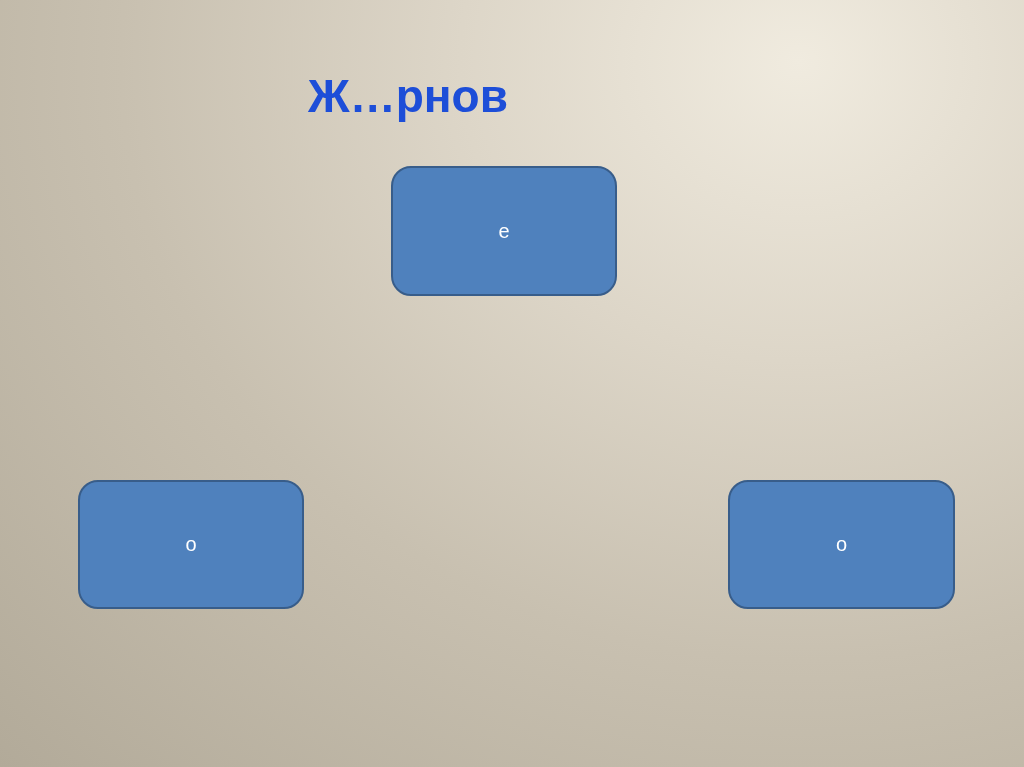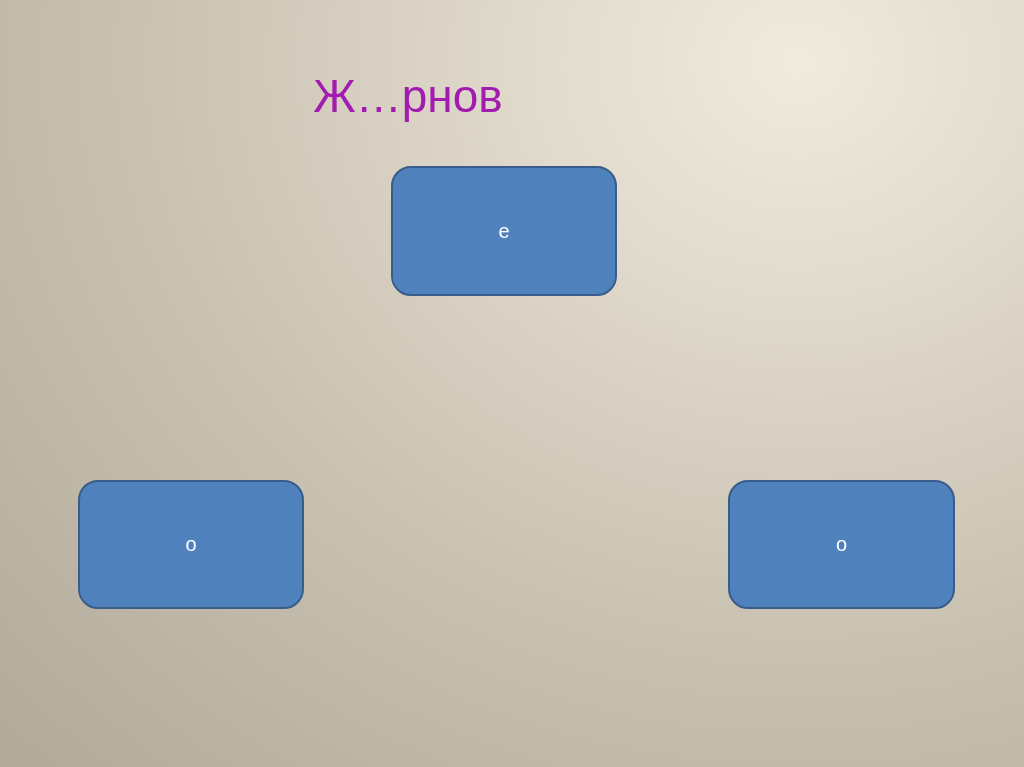--- a/index.html
+++ b/index.html
@@ -3,21 +3,21 @@
   <meta charset="utf-8">
   <style>
     html, body { margin: 0; padding: 0; }
     body {
       width: 1024px; height: 767px; overflow: hidden; position: relative;
       background: radial-gradient(ellipse at 78% 8%, #f0ebdf 0%, #ddd6c8 30%, #c8c0b0 60%, #b2aa99 100%);
       font-family: "Liberation Sans", sans-serif;
     }
     .title {
       position: absolute; left: 0; top: 66px; width: 816px; text-align: center;
-      font-size: 46px; color: #a21caf; line-height: 60px;
+      font-size: 46px; color: #1d4ed8; line-height: 60px; font-weight: bold;
     }
     .box {
       position: absolute; box-sizing: border-box;
       background: #4f81bd; border: 2.5px solid #385d8a; border-radius: 20px;
       display: flex; align-items: center; justify-content: center;
       color: #ffffff; font-size: 20px;
     }
   </style>
 </head>
 <body>

